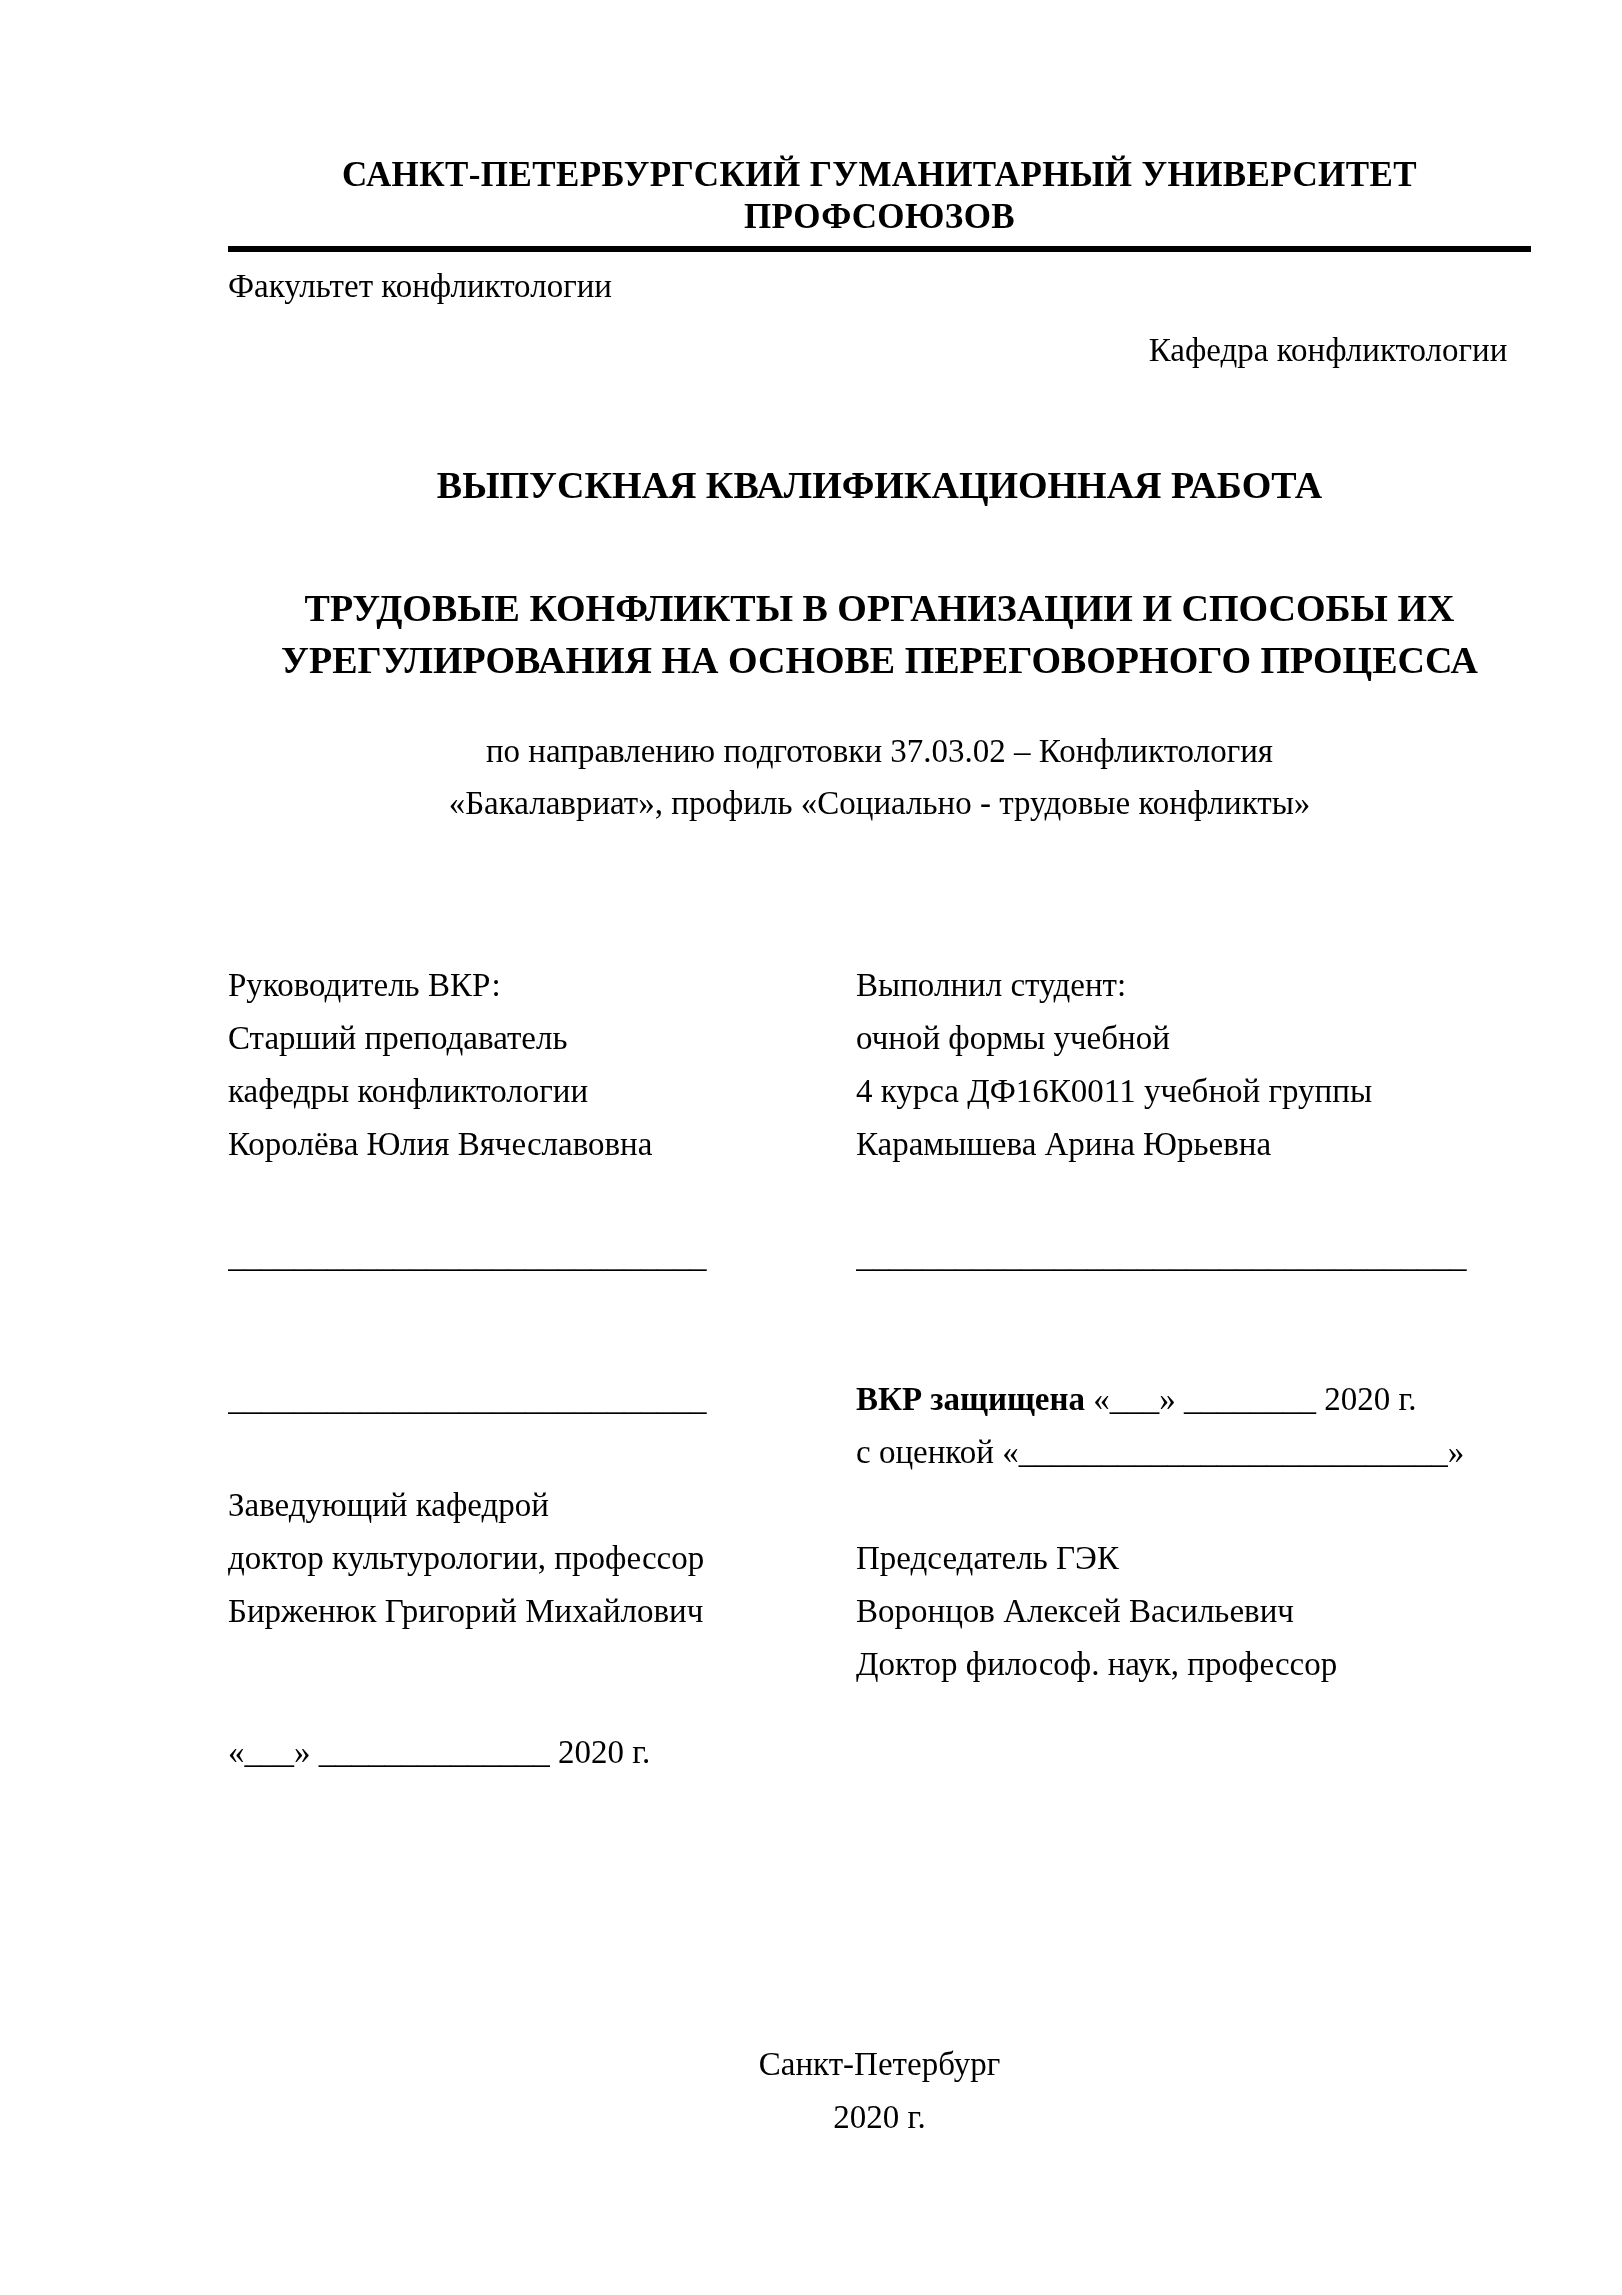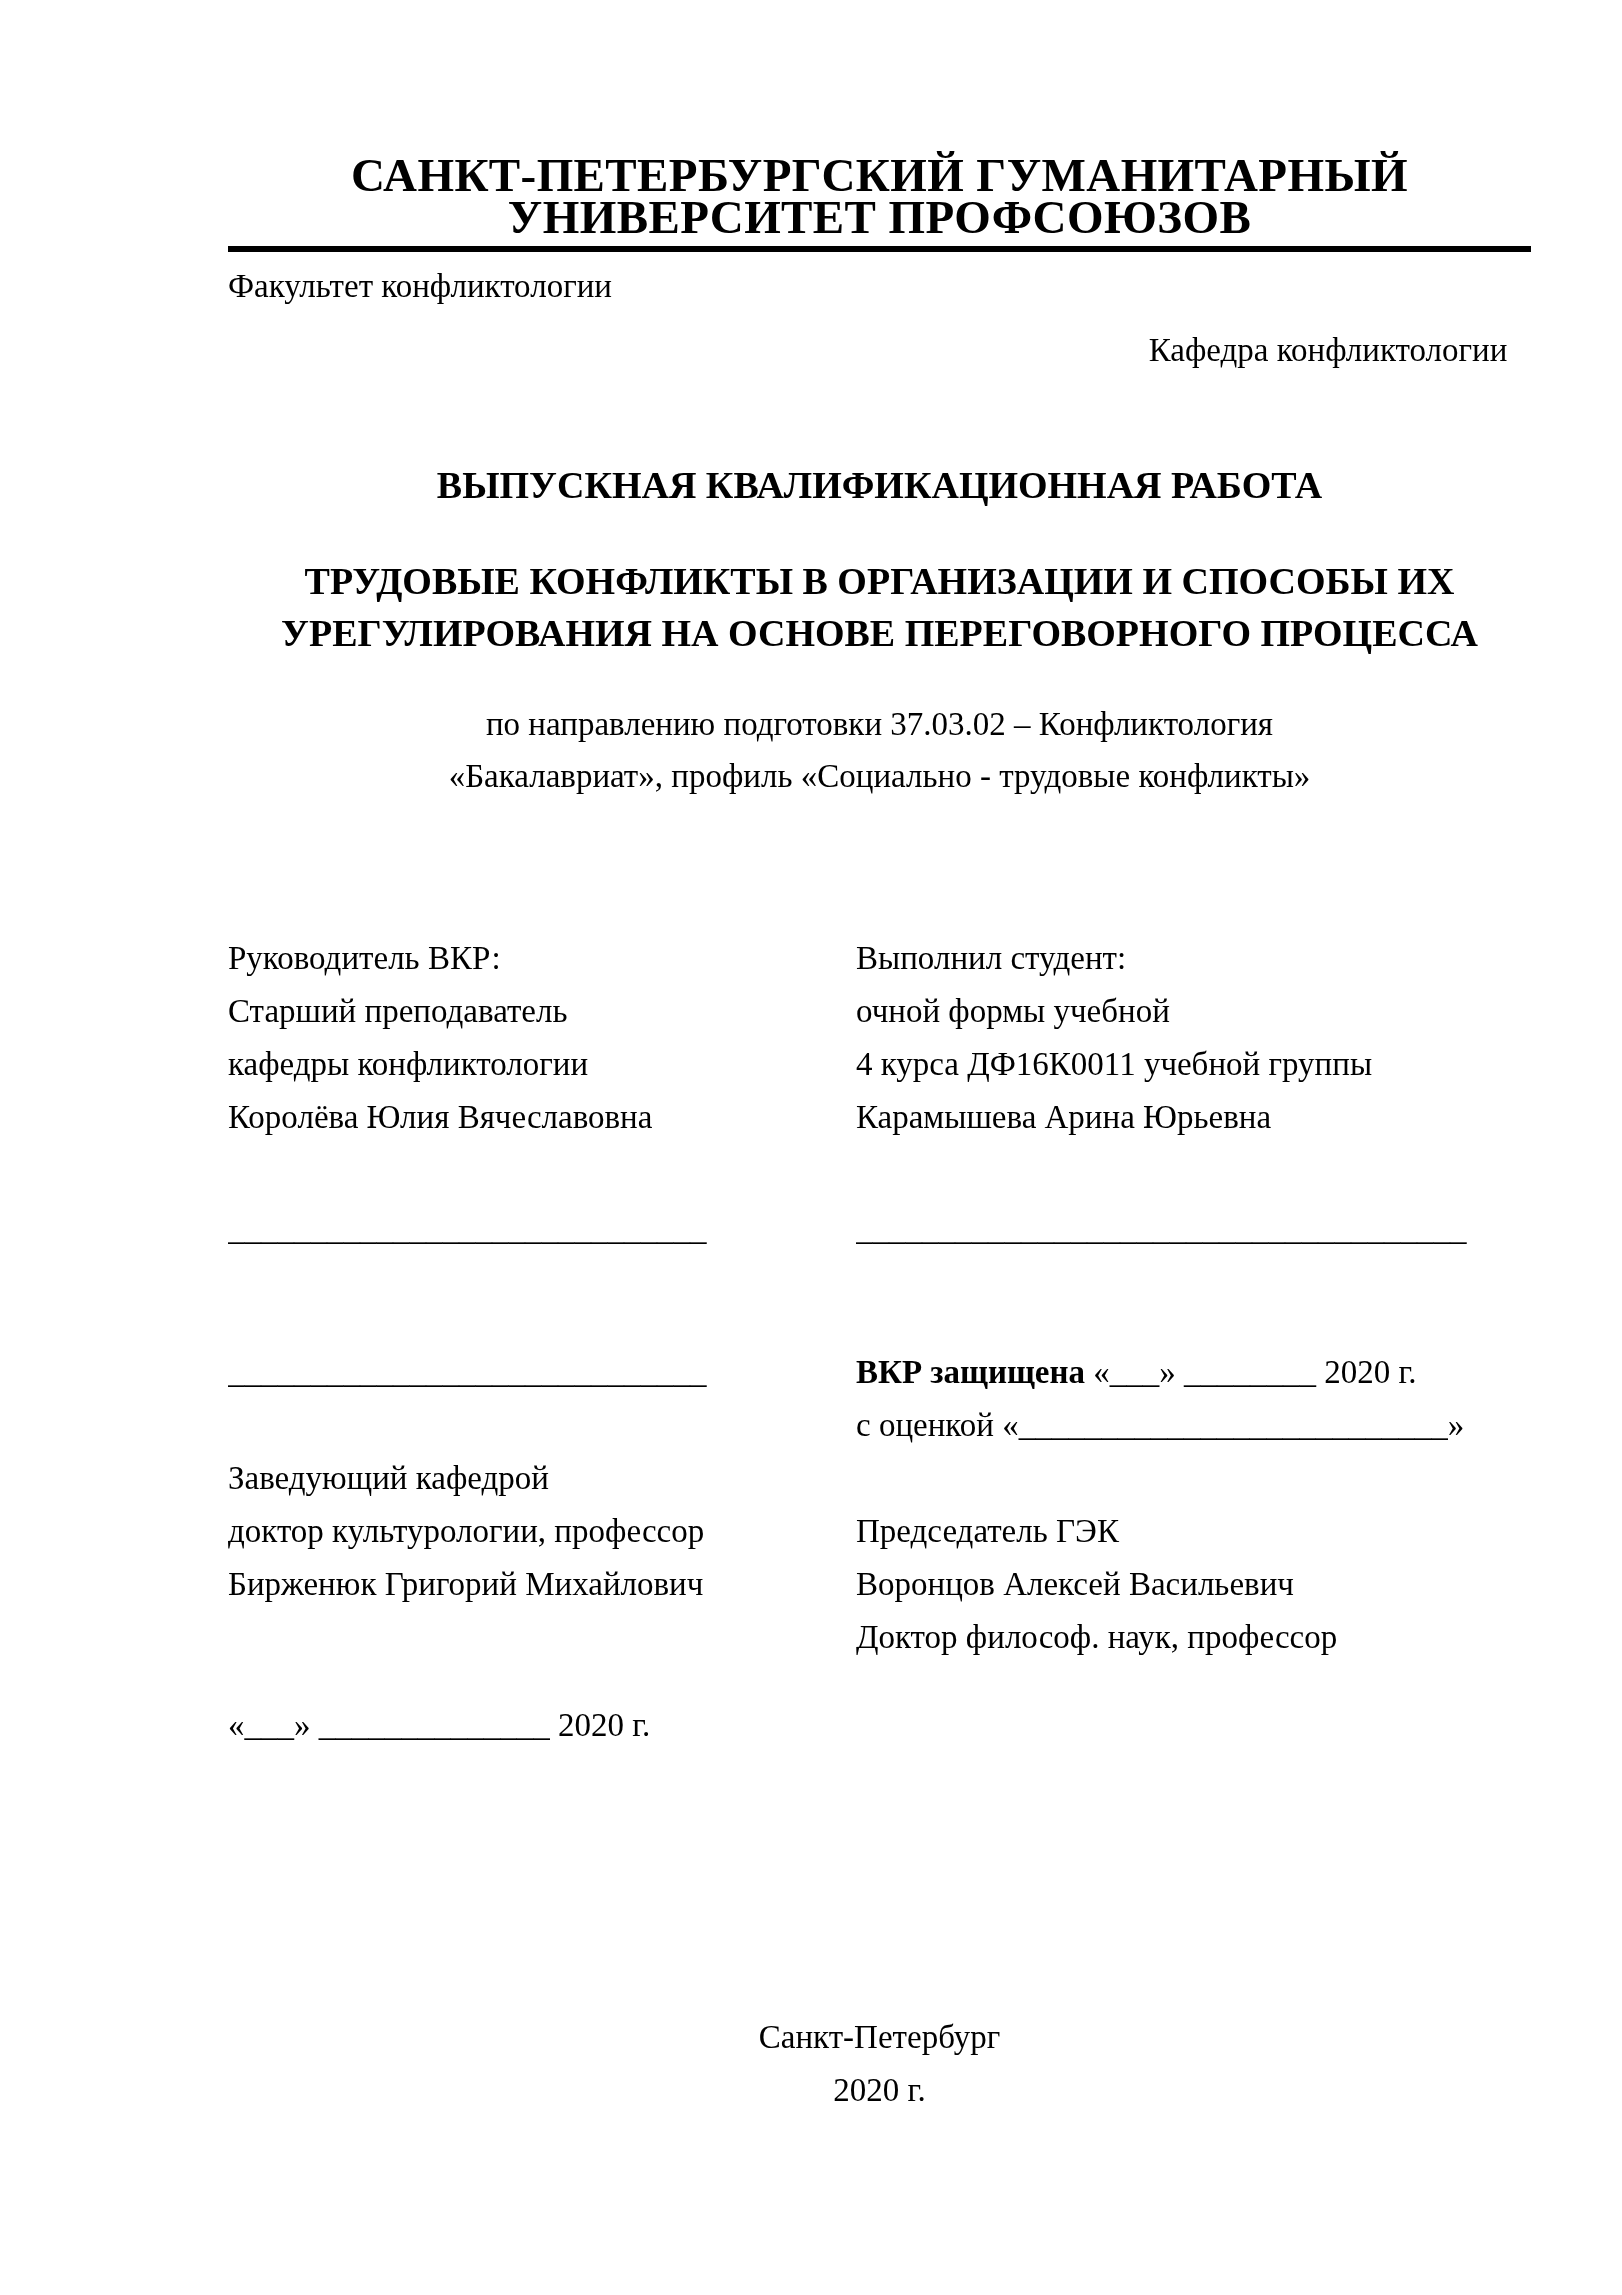--- a/index.html
+++ b/index.html
@@ -19,41 +19,41 @@
     box-sizing: border-box;
     padding: 0 92px 0 228px;
     overflow: hidden;
   }
   .content { width: 1303px; }
 
   .univ-name {
     margin-top: 154px;
     text-align: center;
     font-weight: bold;
-    font-size: 47px;
+    font-size: 35px;
     line-height: 42px;
     letter-spacing: 0.4px;
   }
   .header-rule {
     margin-top: 7.9px;
     height: 6.3px;
     background: #000000;
   }
   .faculty-line { margin-top: 7.9px; text-align: left; }
   .department-line { margin-top: 11px; text-align: right; padding-right: 23.6px; }
 
   .work-type {
     margin-top: 86px;
     text-align: center;
     font-weight: bold;
     font-size: 38px;
     line-height: 44px;
   }
   .thesis-title {
-    margin-top: 48px;
+    margin-top: 75px;
     text-align: center;
     font-weight: bold;
     font-size: 38px;
     line-height: 52px;
   }
   .program {
     margin-top: 39px;
     text-align: center;
     line-height: 52px;
   }

